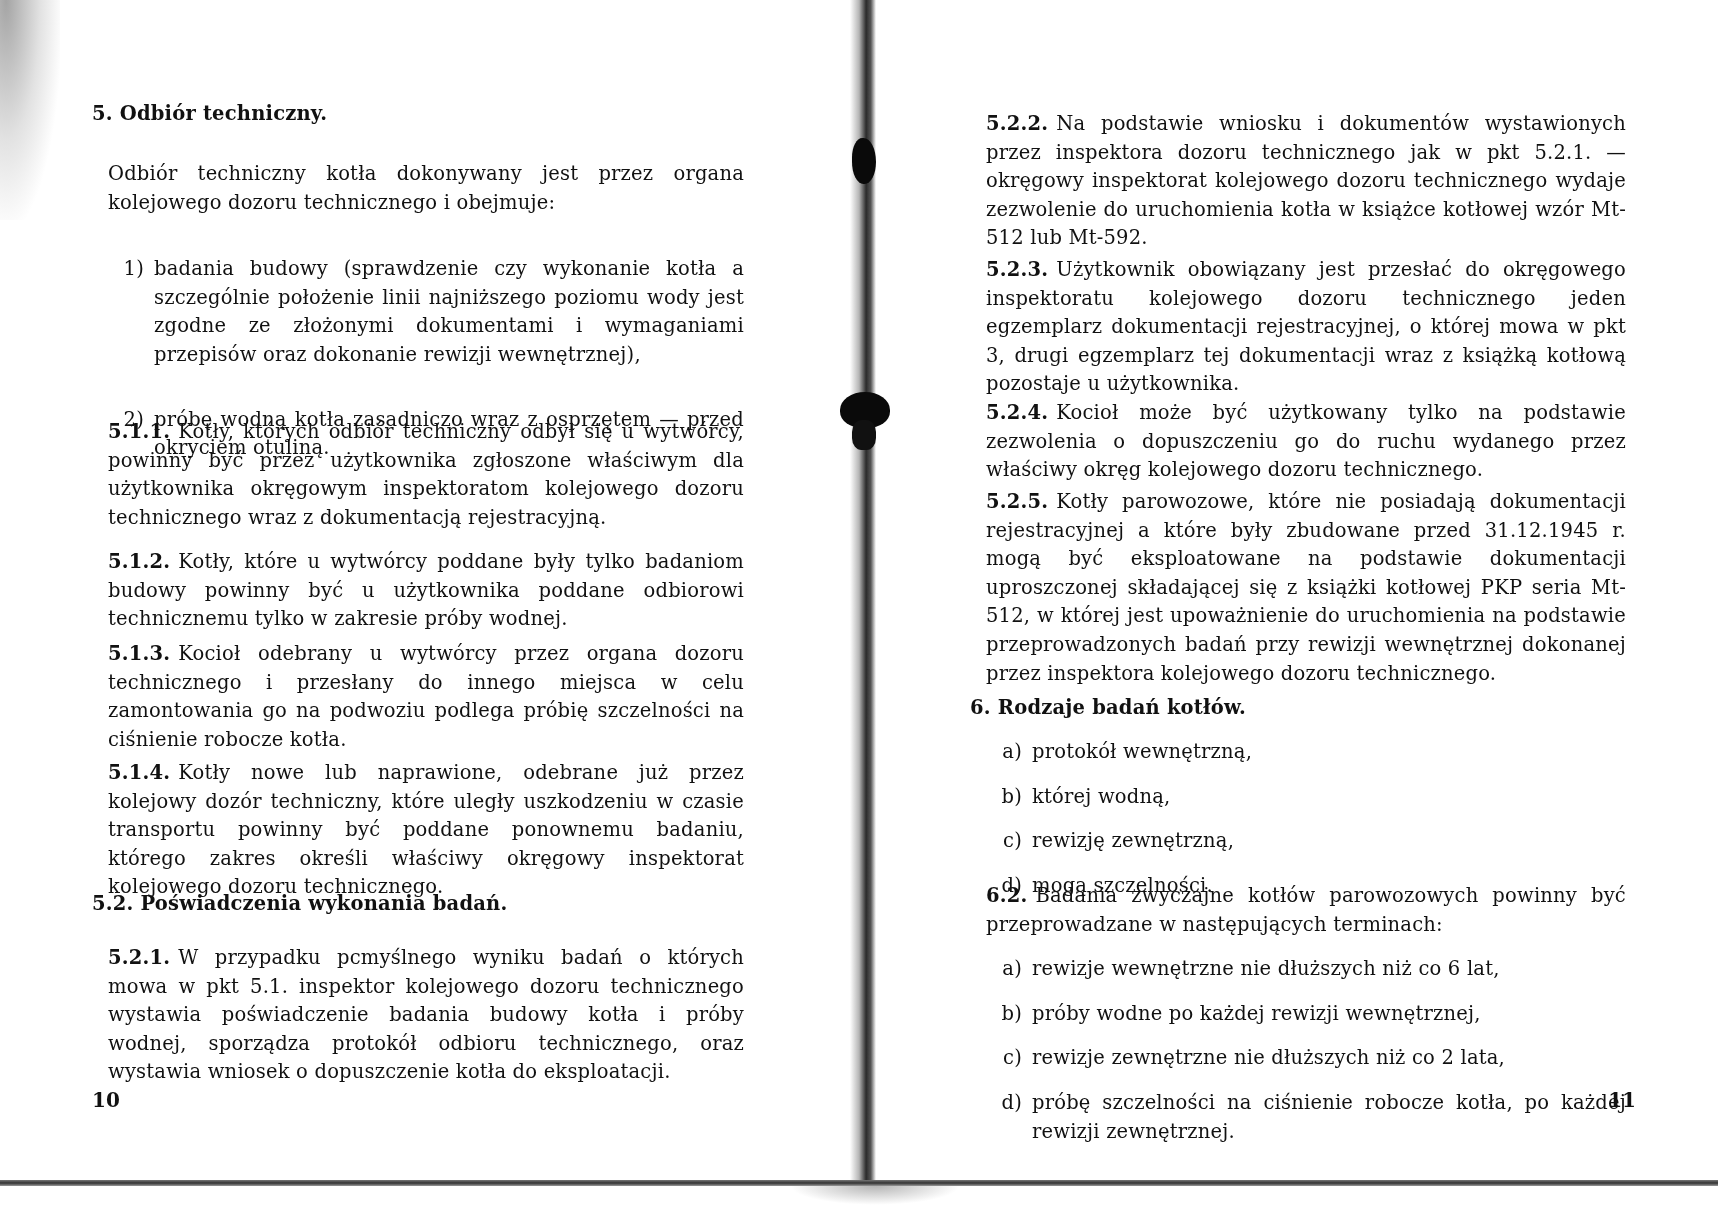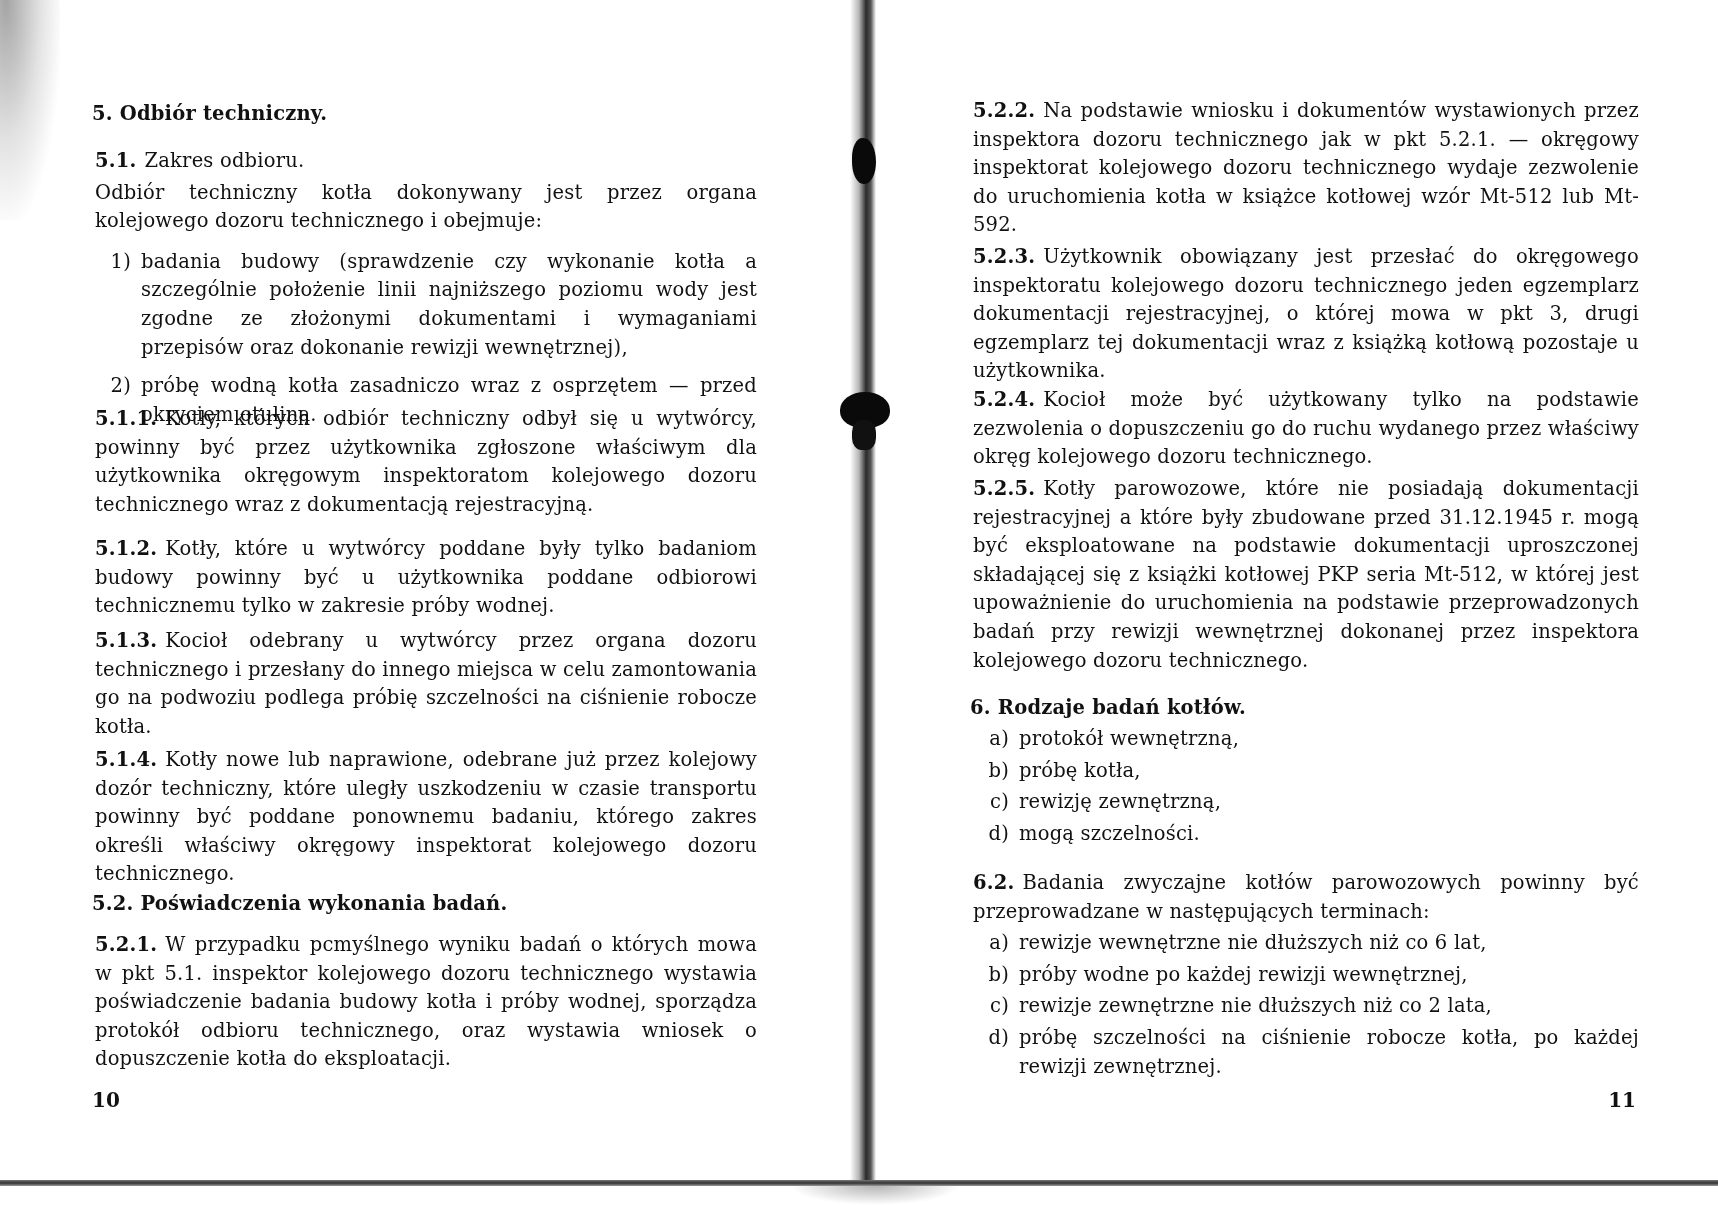--- a/index.html
+++ b/index.html
@@ -28,21 +28,21 @@
     position:absolute; left:790px; top:1186px; width:170px; height:19px;
     background:radial-gradient(ellipse at 50% 0%, rgba(150,150,150,0.7), rgba(255,255,255,0) 70%);
   }
 
   .page { position:absolute; top:0; }
   .page-left { left:92px; width:668px; }
   .page-right { left:970px; width:672px; }
 
   .line-block { position:absolute; left:0; width:100%; }
   p, .li {
-    margin:3px; font-size:19.5px; line-height:28.6px;
+    margin:16px; font-size:19.5px; line-height:28.6px;
     text-align:justify; letter-spacing:0.2px;
   }
   .num { font-weight:bold; margin-right:8px; }
   .h { font-weight:bold; font-size:19.5px; line-height:28.6px; margin:0; }
   .li { display:flex; }
   .li .mk { flex:0 0 36px; text-align:right; padding-right:10px; }
   .li .tx { flex:1; text-align:justify; }
   .pageno { position:absolute; font-weight:bold; font-size:20px; }
 </style>
 </head>
@@ -56,21 +56,20 @@
 <div class="bottom-edge"></div>
 <div class="bottom-fade"></div>
 
 <div class="page page-left">
 
   <div class="line-block" style="top:100px;">
     <p class="h"><span>5.</span>&nbsp;<span>Odbiór techniczny.</span></p>
   </div>
 
   <div class="line-block" style="top:144px;">
-    <p><span class="num">5.1.</span><span>Zakres odbioru.</span></p>
     <p>Odbiór techniczny kotła dokonywany jest przez organa kolejowego dozoru technicznego i obejmuje:</p>
     <div style="height:6px;"></div>
     <div class="li">
       <span class="mk">1)</span>
       <span class="tx">badania budowy (sprawdzenie czy wykonanie kotła a szczególnie położenie linii najniższego poziomu wody jest zgodne ze złożonymi dokumentami i wymaganiami przepisów oraz dokonanie rewizji wewnętrznej),</span>
     </div>
     <div style="height:4px;"></div>
     <div class="li">
       <span class="mk">2)</span>
       <span class="tx">próbę wodną kotła zasadniczo wraz z osprzętem — przed okryciem otuliną.</span>
@@ -126,21 +125,21 @@
     <p class="h"><span>6.</span>&nbsp;<span>Rodzaje badań kotłów.</span></p>
   </div>
 
   <div class="line-block" style="top:722px;">
     <div class="li">
       <span class="mk">a)</span>
       <span class="tx">protokół wewnętrzną,</span>
     </div>
     <div class="li">
       <span class="mk">b)</span>
-      <span class="tx">próbę kotła,</span>
+      <span class="tx">której wodną,</span>
     </div>
     <div class="li">
       <span class="mk">c)</span>
       <span class="tx">rewizję zewnętrzną,</span>
     </div>
     <div class="li">
       <span class="mk">d)</span>
       <span class="tx">mogą szczelności.</span>
     </div>
   </div>

